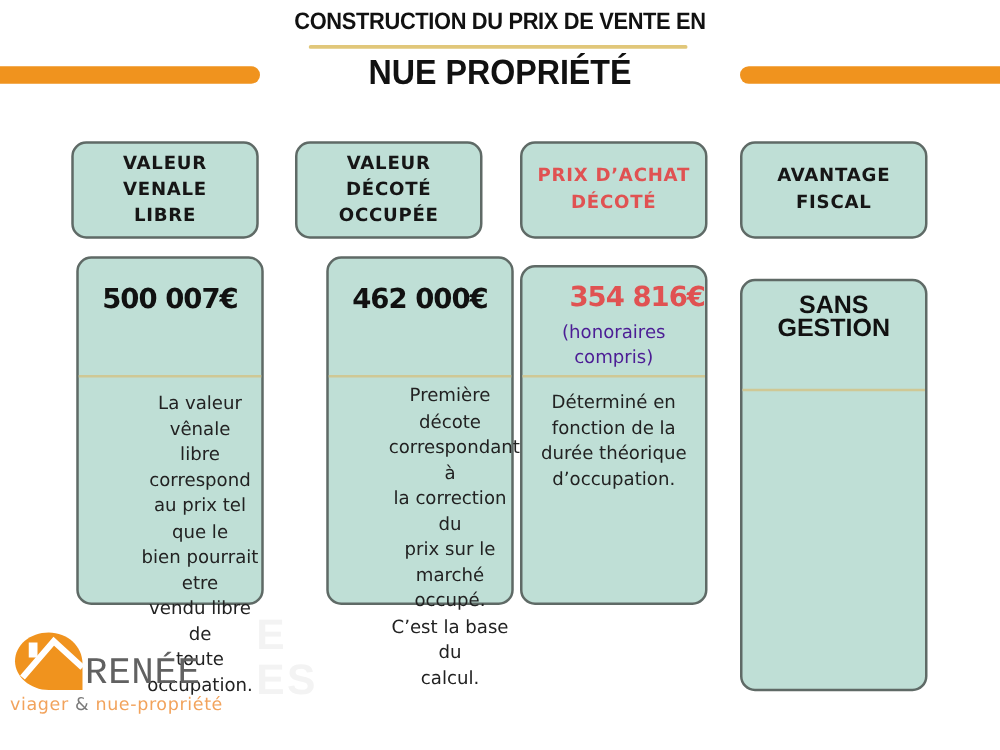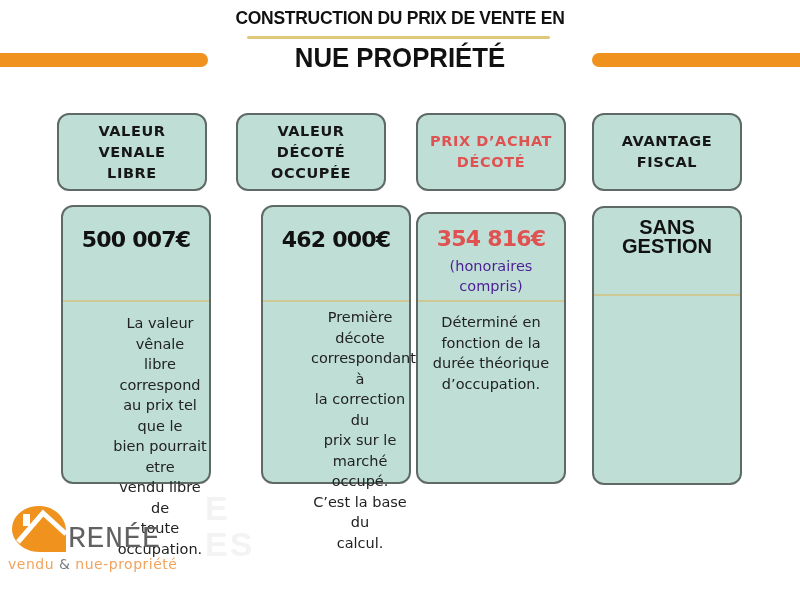--- a/index.html
+++ b/index.html
@@ -38,21 +38,21 @@
 
   .card {
     position: absolute; width: 150px;
     background: #bfdfd6; border: 2px solid #5f6a66; border-radius: 12px;
   }
   .card .value {
     position: absolute; left: 0; right: 0; text-align: center;
     font-family: "DejaVu Sans", sans-serif; font-weight: bold; font-size: 22px;
     color: #111; letter-spacing: -0.8px;
   }
-  .card .value.red { color: #e05252; }
+  .card .value.red { color: #e05252; text-align: right; }
   .card .value.small {
     font-family: "Liberation Sans", sans-serif; font-size: 20px; line-height: 19px;
     letter-spacing: 0;
   }
   .card .sub {
     position: absolute; left: 0; right: 0; text-align: center;
     font-size: 14.5px; line-height: 20px; color: #4c1d95; white-space: pre-line;
   }
   .card .divider {
     position: absolute; left: 0; right: 0; height: 2px; background: #cfc895;
@@ -129,33 +129,33 @@
   <div class="value red" style="top:12px;">354 816€</div>
   <div class="sub" style="top:42px;">(honoraires
 compris)</div>
   <div class="divider" style="top:86px;"></div>
   <div class="desc" style="top:98px;">Déterminé en
 fonction de la
 durée théorique
 d’occupation.</div>
 </div>
 
-<div class="card" style="left:592px; top:206px; height:279px;">
+<div class="card" style="left:592px; top:223px; height:330px;">
   <div class="value small" style="top:10px; white-space:pre-line;">SANS
 GESTION</div>
   <div class="divider" style="top:86px;"></div>
 </div>
 
 <div class="ghost">E<br>ES</div>
 
 <div class="logo">
   <svg class="logo-mark" viewBox="0 0 58 50">
     <path d="M29 2 C44 2 56 13 56 27 L56 48 L29 48 C14 48 2 37 2 25 C2 12 14 2 29 2 Z" fill="#f0931e"></path>
     <path d="M8 38 L33 9 L56 30" fill="none" stroke="#ffffff" stroke-width="5" stroke-linejoin="miter"></path>
     <rect x="13" y="10" width="7" height="12" fill="#ffffff"></rect>
   </svg>
   <div class="logo-renee">RENÉE</div>
   <div class="logo-tag">
-    <span class="o">vendu</span>
+    <span class="o">viager</span>
     <span class="g">&amp;</span>
     <span class="o">nue-propriété</span>
   </div>
 </div>
 
 </body></html>

